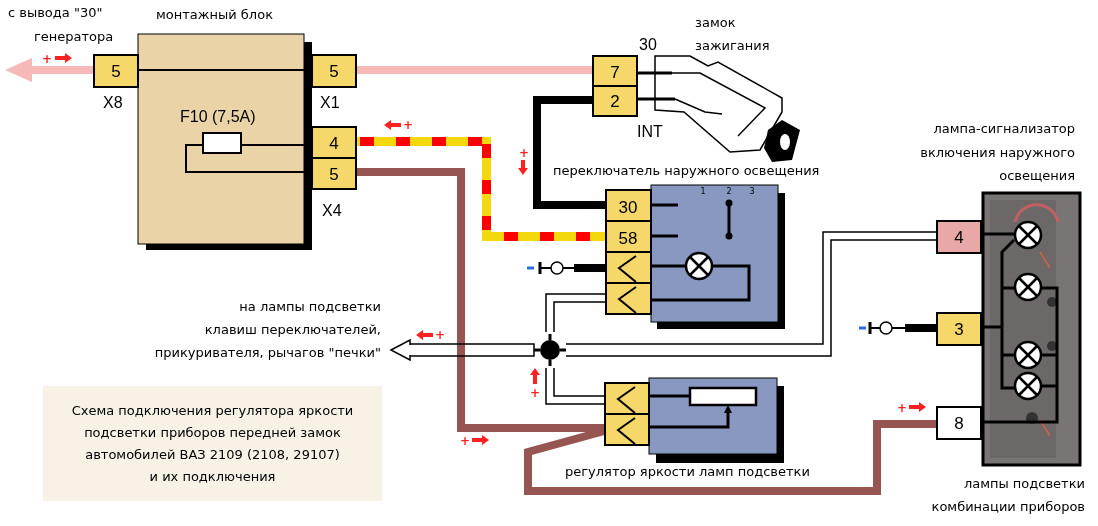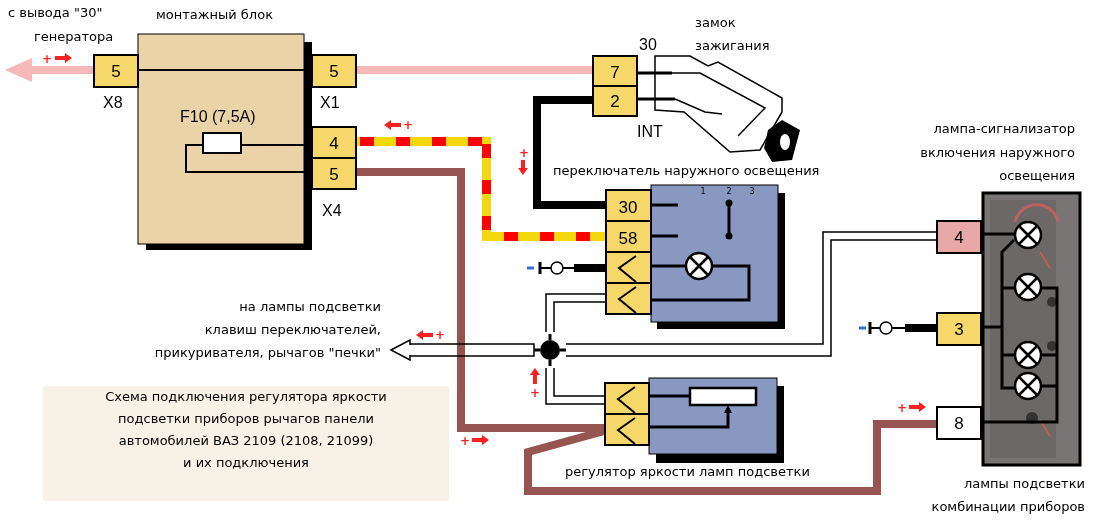--- a/index.html
+++ b/index.html
@@ -3,23 +3,23 @@
   <meta charset="utf-8">
   <style>
     html, body { margin: 0; padding: 0; background: #ffffff; }
     body { width: 1098px; height: 526px; position: relative; overflow: hidden;
            font-family: "DejaVu Sans", sans-serif; }
     #diagram { position: absolute; left: 0; top: 0; }
     .lbl { font-family: "DejaVu Sans", sans-serif; font-size: 13px; fill: #000; }
     .pin { font-family: "Liberation Sans", sans-serif; font-size: 17px; fill: #000; }
     .cap { font-family: "Liberation Sans", sans-serif; font-size: 16px; fill: #000; }
     .mini { font-family: "DejaVu Sans", sans-serif; font-size: 8px; fill: #000; }
-    .caption-box { position: absolute; left: 43px; top: 386px; width: 406px; height: 115px;
+    .caption-box { position: absolute; left: 43px; top: 386px; width: 339px; height: 115px;
                    background: #f7f1e6; display: flex; flex-direction: column;
-                   align-items: center; justify-content: flex-start; }
+                   align-items: center; justify-content: center; }
     .caption-box span { font-family: "DejaVu Sans", sans-serif; font-size: 13px; line-height: 22px;
                         color: #000; text-align: center; }
   </style>
 </head>
 <body>
 
 <svg id="diagram" width="1098" height="526" viewBox="0 0 1098 526">
   <defs>
     <pattern id="dash-h" width="36" height="10" patternUnits="userSpaceOnUse">
       <rect width="36" height="10" fill="#f2d80c"></rect>
@@ -269,16 +269,16 @@
   <text class="lbl" x="381" y="311" text-anchor="end">на лампы подсветки</text>
   <text class="lbl" x="381" y="334" text-anchor="end">клавиш переключателей,</text>
   <text class="lbl" x="381" y="357" text-anchor="end">прикуривателя, рычагов "печки"</text>
   <text class="lbl" x="565" y="476">регулятор яркости ламп подсветки</text>
   <text class="lbl" x="1085" y="488" text-anchor="end">лампы подсветки</text>
   <text class="lbl" x="1085" y="511" text-anchor="end">комбинации приборов</text>
 </svg>
 
 <div class="caption-box">
   <span>Схема подключения регулятора яркости</span>
-  <span>подсветки приборов рычагов панели</span>
-  <span>автомобилей ВАЗ 2109 (2108, 21099)</span>
+  <span>подсветки приборов передней замок</span>
+  <span>автомобилей ВАЗ 2109 (2108, 29107)</span>
   <span>и их подключения</span>
 </div>
 
 </body></html>

